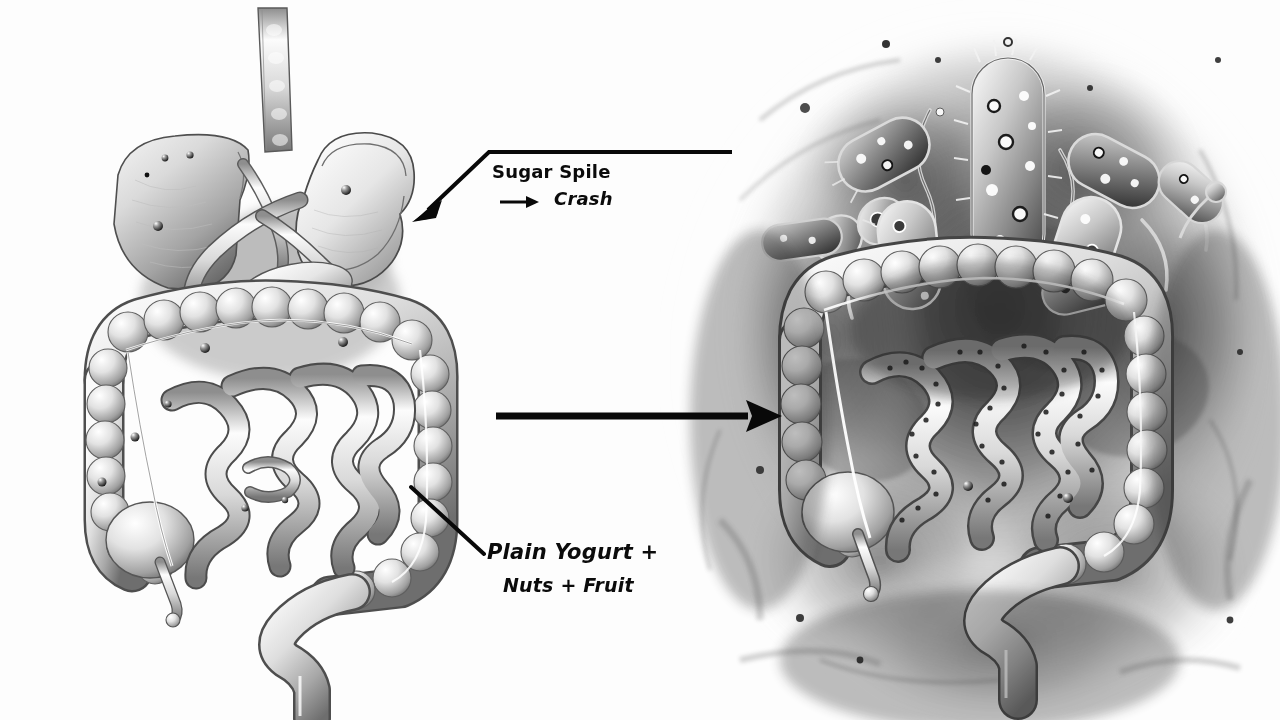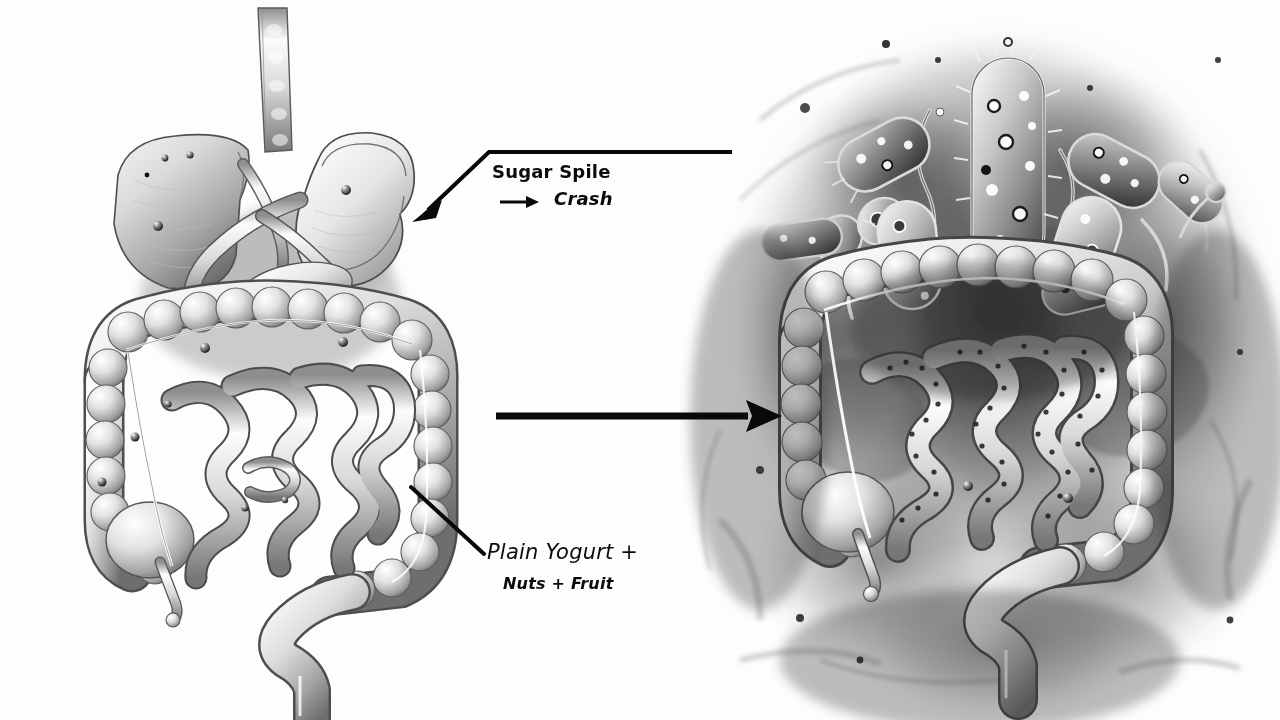--- a/index.html
+++ b/index.html
@@ -29,25 +29,25 @@
   #sub-sugar-spike{
     left:492px;top:163px;
     font-size:18px;font-weight:600;
   }
   #sub-crash{
     left:542px;top:190px;
     font-size:18px;font-weight:600;font-style:italic;margin-left:12px;
   }
   #label-plain-yogurt-1{
     left:487px;top:541px;
-    font-size:21px;font-weight:400;font-style:italic;
+    font-size:21px;font-weight:700;font-style:italic;
   }
   #label-plain-yogurt-2{
     left:503px;top:576px;
-    font-size:16px;font-weight:600;font-style:italic;text-align:center;
+    font-size:19px;font-weight:600;font-style:italic;text-align:center;
   }
 </style>
 </head>
 <body style="background: rgb(253, 253, 253);">
 
 <div id="stage">
 
   <svg width="1280" height="720" viewBox="0 0 1280 720" xmlns="http://www.w3.org/2000/svg">
     <defs>
 

